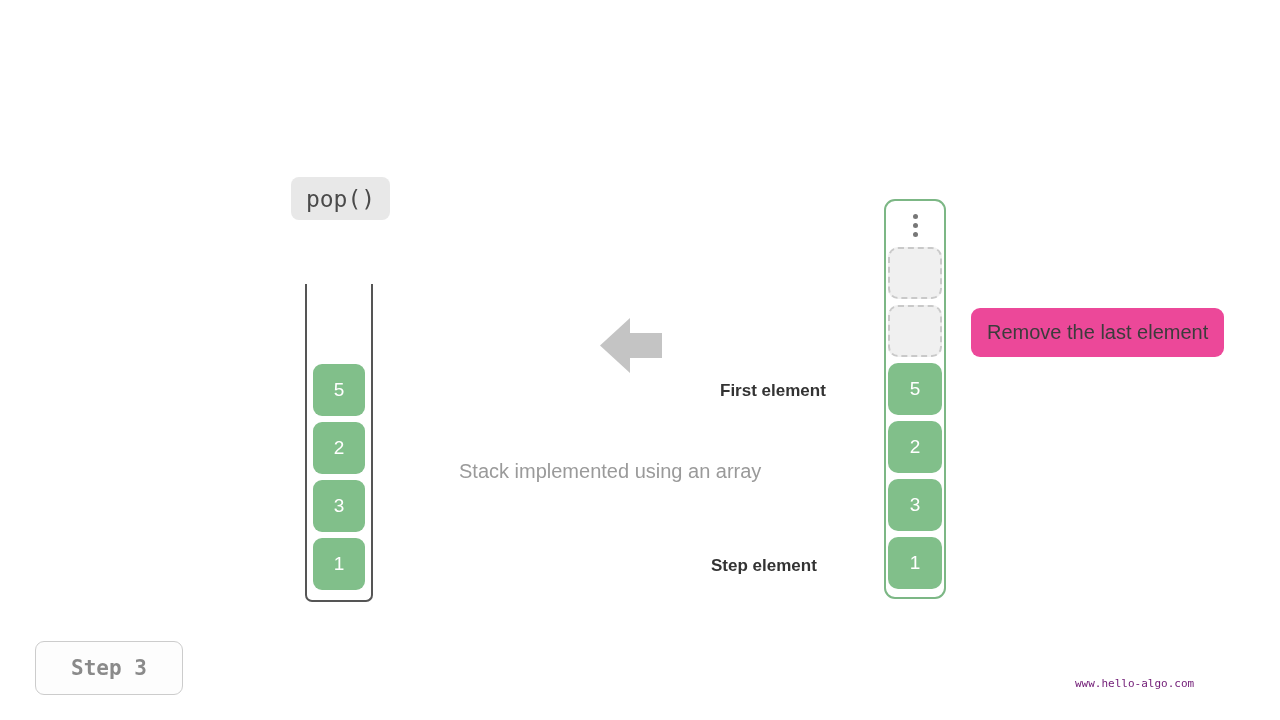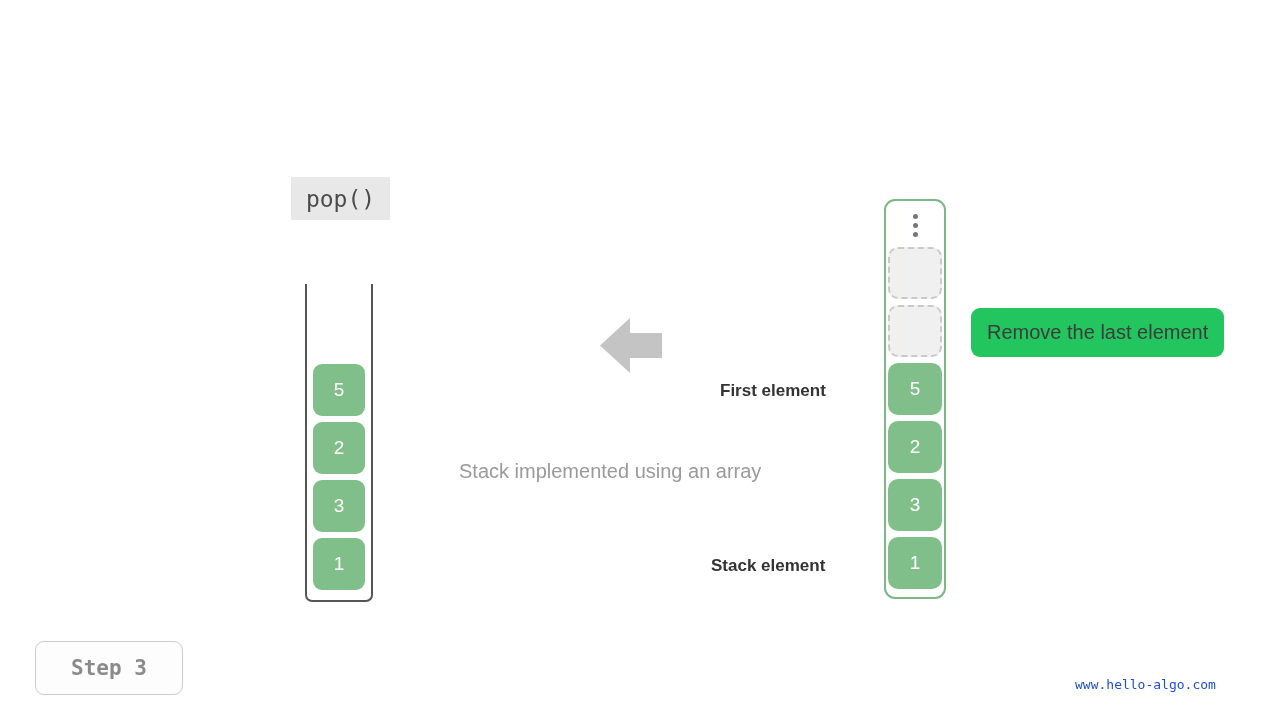--- a/index.html
+++ b/index.html
@@ -20,21 +20,21 @@
   }
 
   
   .op-label {
     position: absolute;
     left: 291px;
     top: 177px;
     width: 99px;
     height: 43px;
     background: #e8e8e8;
-    border-radius: 0;
+    border-radius: 8px;
     display: flex;
     align-items: center;
     justify-content: center;
     font-family: "DejaVu Sans Mono", "Liberation Mono", monospace;
     font-size: 23px;
     color: #4a4a4a;
     letter-spacing: 0px;
   }
 
   
@@ -159,21 +159,21 @@
     white-space: nowrap;
     margin-top: 32px;
   }
 
   .note-chip {
     position: absolute;
     left: 971px;
     top: 308px;
     height: 49px;
     padding: 0 16px;
-    background: #22c55e;
+    background: #ec4899;
     border-radius: 9px;
     display: flex;
     align-items: center;
     justify-content: center;
     font-size: 20px;
     color: #3c3c3c;
     white-space: nowrap;
   }
 
   
@@ -203,22 +203,22 @@
     font-weight: bold;
     color: #8a8a8a;
   }
 
   
   .watermark {
     position: absolute;
     left: 1075px;
     top: 677px;
     font-family: "DejaVu Sans Mono", "Liberation Mono", monospace;
-    font-size: 13px;
-    color: #1d4ed8;
+    font-size: 11px;
+    color: #701a75;
     white-space: nowrap;
   }
 </style>
 </head>
 <body>
 
 <div class="canvas">
 
   <div class="op-label">pop()</div>
 
@@ -232,21 +232,21 @@
 
   <div class="arrow">
     <svg width="62" height="55" viewBox="0 0 62 55" xmlns="http://www.w3.org/2000/svg">
       <polygon points="0,27.5 30,0 30,15 62,15 62,40 30,40 30,55" fill="#c4c4c4"></polygon>
     </svg>
   </div>
 
   <div class="caption">Stack implemented using an array</div>
 
   <div class="annot-bold annot-last">First element</div>
-  <div class="annot-bold annot-first">Stack element</div>
+  <div class="annot-bold annot-first">Step element</div>
 
   <div class="array-frame"></div>
   <div class="dots-icon">
     <i></i>
       <i></i>
       <i></i>
   </div>
   <div class="array-cells">
     <div class="cell-empty"></div>
     <div class="cell-empty"></div>

